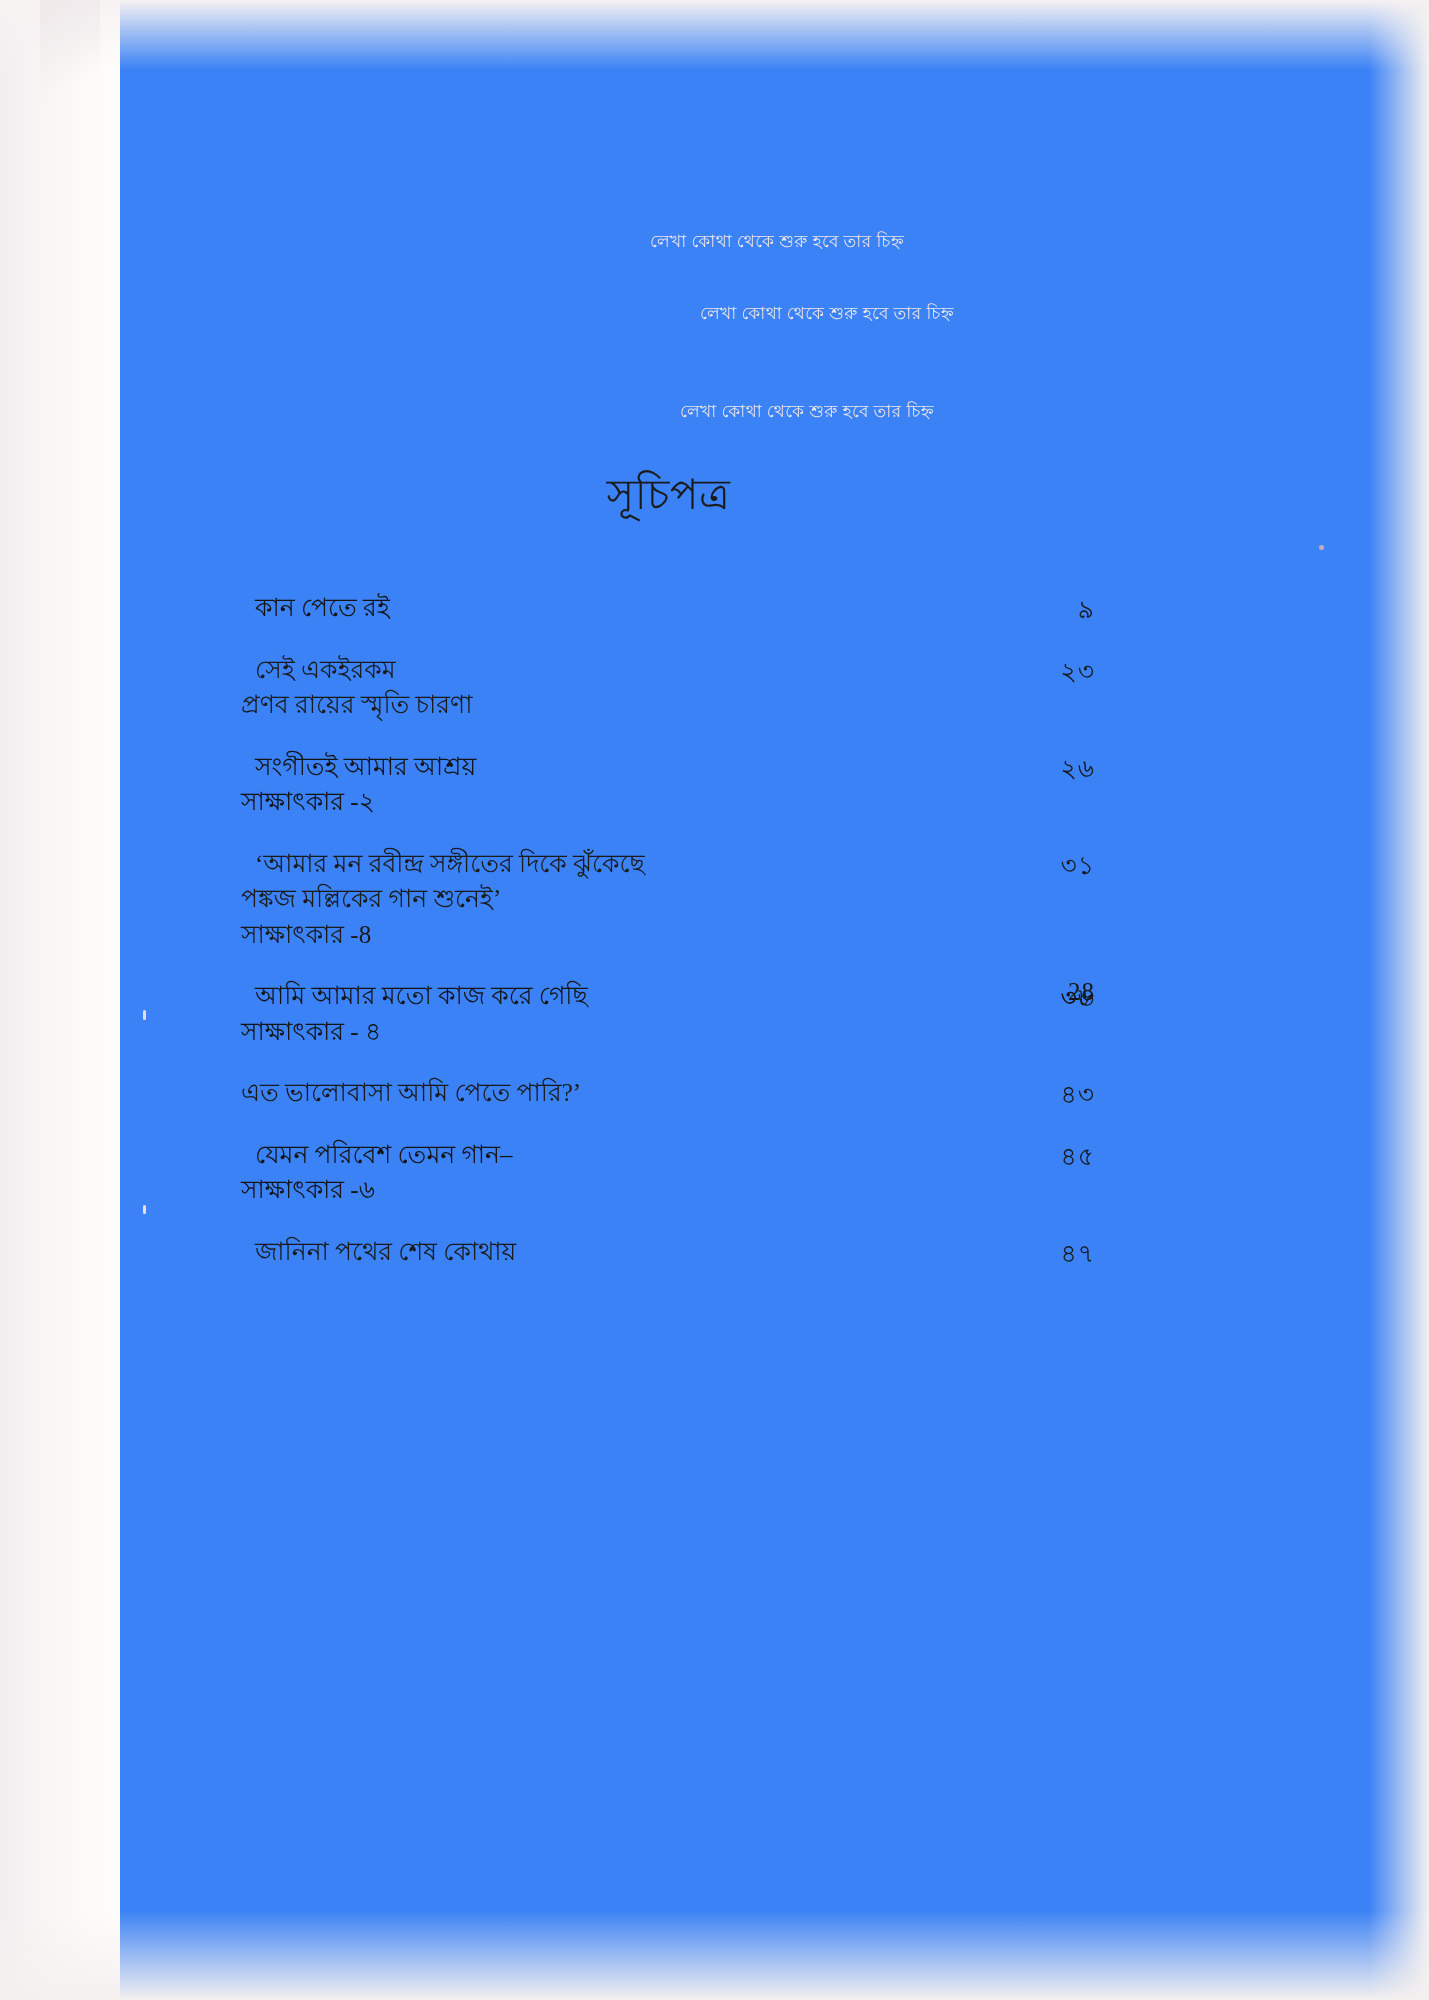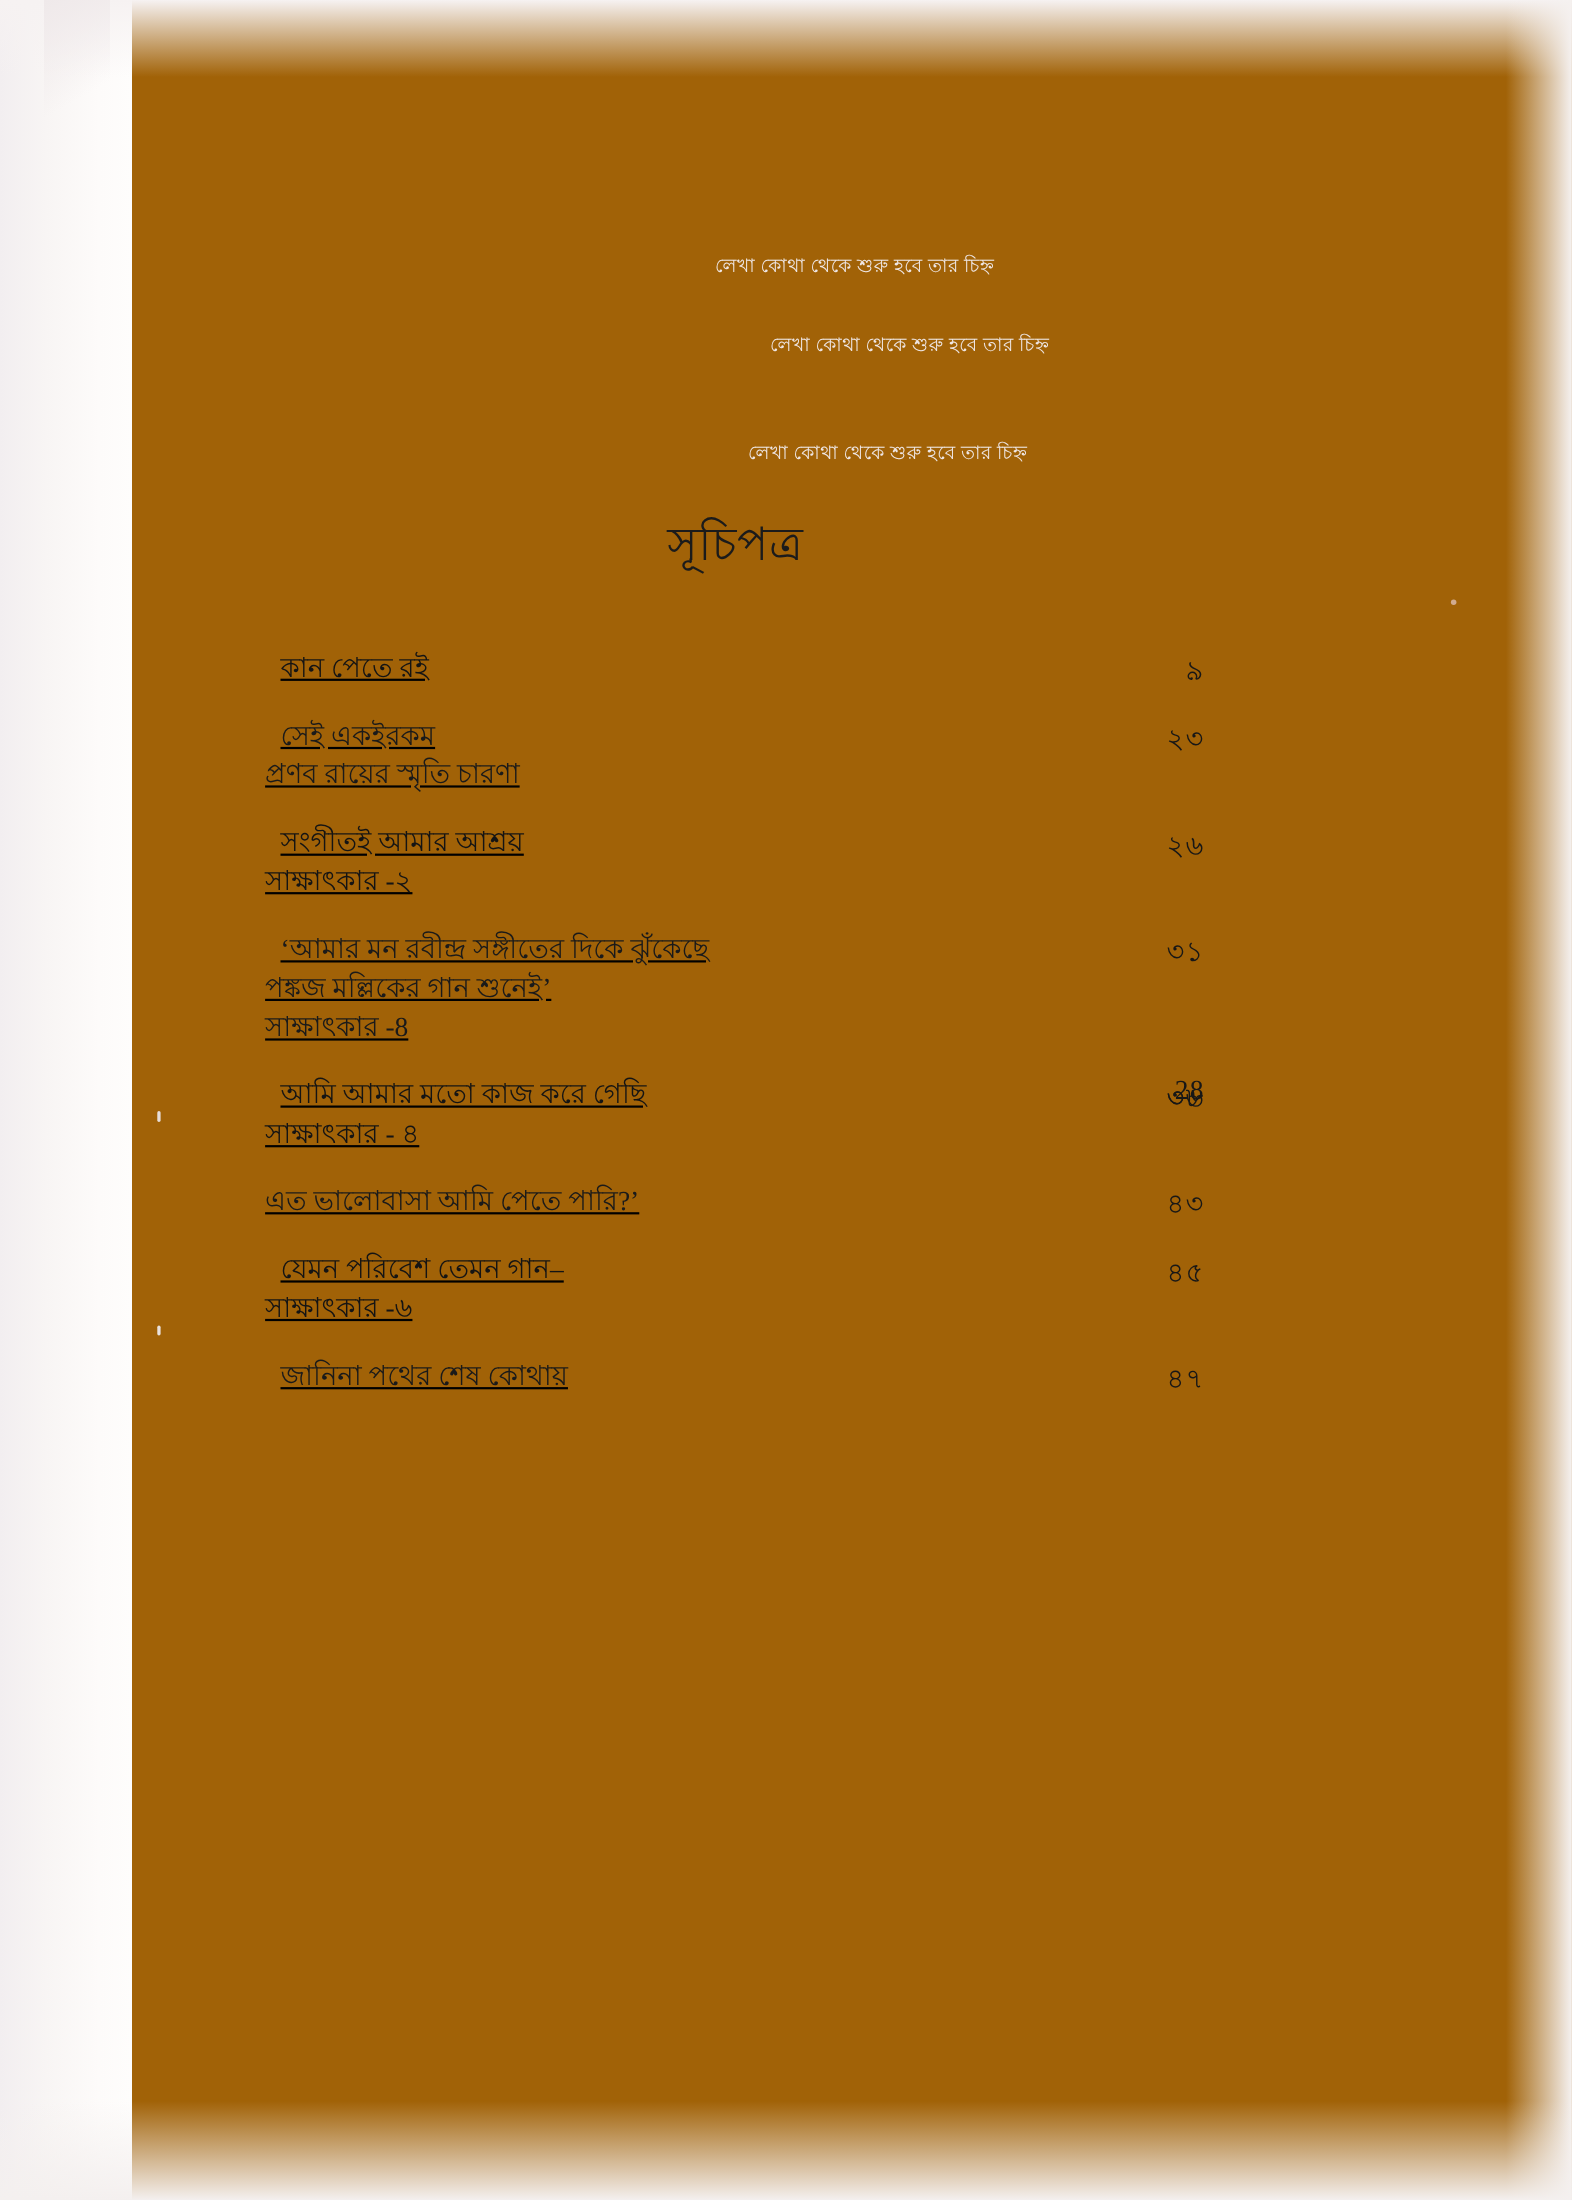--- a/index.html
+++ b/index.html
@@ -13,21 +13,21 @@
     height: 2000px;
     position: relative;
     font-family: "Liberation Serif", "DejaVu Serif", serif;
     overflow: hidden;
   }
 
   
   .page {
     position: absolute;
     inset: 0;
-    background: #a16207;
+    background: #3b82f6;
   }
 
   
   .scan-shade-left {
     position: absolute;
     left: 0;
     top: 0;
     width: 120px;
     height: 100%;
     background: linear-gradient(to right, #f2eef0 0%, #f8f5f4 35%, #fdfbfa 75%, #fefdfc 100%);
@@ -142,21 +142,20 @@
   }
 
   .toc-entry {
     position: relative;
     margin-bottom: 26px;
   }
 
   .entry-lines {
     display: block;
     width: 640px;
-    text-decoration: underline;
   }
 
   .entry-line {
     display: block;
     font-size: 25px;
     line-height: 1.42;
     color: #171717;
     white-space: nowrap;
   }
   .entry-line.sub {

